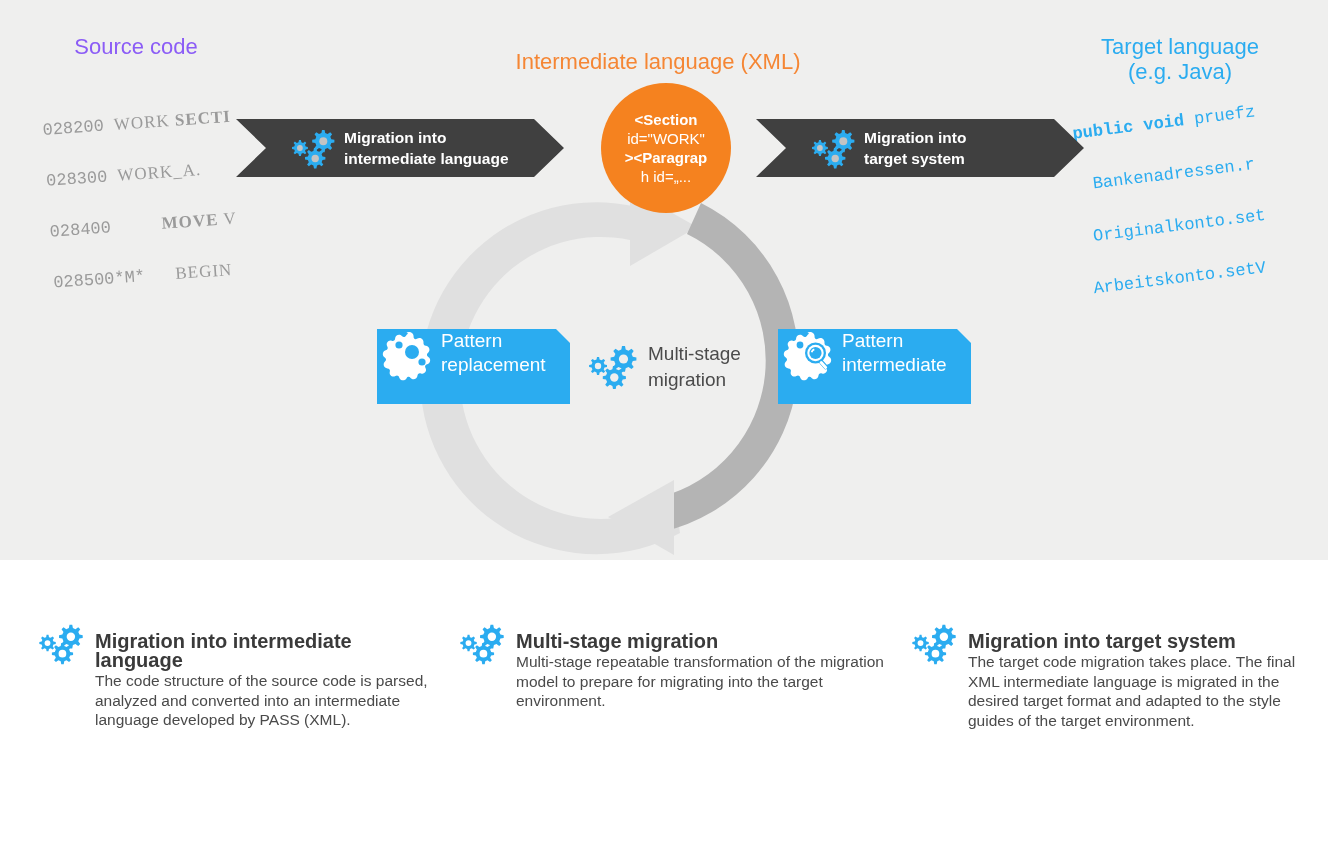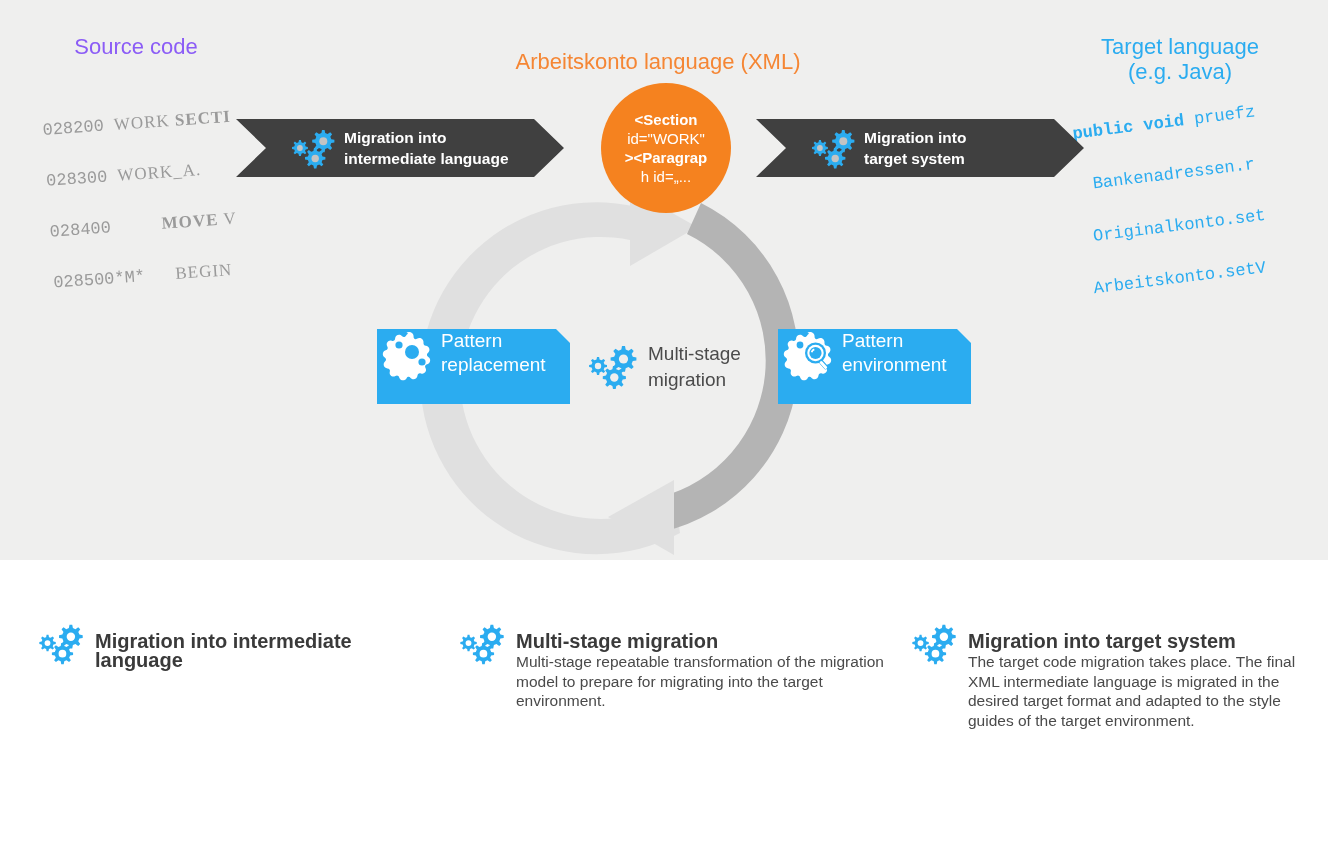--- a/index.html
+++ b/index.html
@@ -118,21 +118,21 @@
 
 <div id="stage">
 
   <div class="upper-panel"></div>
   <div class="lower-panel"></div>
 
   <div class="col-title t-source">
     <span>Source code</span>
   </div>
   <div class="col-title t-inter">
-    <span>Arbeitskonto language (XML)</span>
+    <span>Intermediate language (XML)</span>
   </div>
   <div class="col-title t-target">
     <span>Target language</span>
     <span class="l2">(e.g. Java)</span>
   </div>
 
   <div class="code-src code-block">
 <div><span>028200</span> <span class="kw">WORK </span><span class="kw b">SECTI</span></div>
 <div><span>028300</span> <span class="kw">WORK_A.</span></div>
 <div><span>028400</span>     <span class="kw b">MOVE</span><span class="kw"> V</span></div>
@@ -259,41 +259,42 @@
         <circle cx="25.5" cy="24" r="10.5" fill="#2bacf0"></circle>
         <circle cx="25.5" cy="24" r="8.2" fill="#ffffff"></circle>
         <circle cx="25.5" cy="24" r="6.1" fill="#2bacf0"></circle>
         <path d="M24 19.5 a5 5 0 0 0 -3.2 3.4 l1.7 .5 a3.3 3.3 0 0 1 2.1-2.2 Z" fill="#ffffff"></path>
         <rect x="31.3" y="30.2" width="4.6" height="11" rx="2.3" fill="#2bacf0" transform="rotate(-42 33.6 35.7)"></rect>
         <rect x="32.0" y="31.2" width="2.9" height="9.6" rx="1.45" fill="#ffffff" transform="rotate(-42 33.45 36)"></rect>
       </svg>
     </span>
     <span class="lbl">
       <span>Pattern</span>
-      <span>environment</span>
+      <span>intermediate</span>
     </span>
   </div>
 
   <div class="legend">
 
     <div class="leg-item" id="leg-1">
       <span>
         <svg width="44" height="44" viewBox="0 0 48 46">
           <g fill="#2bacf0">
             <path d="M30 2 l3 0 .7 3.6 2.8 1.2 3-2.1 2.2 2.2 -2.1 3 1.2 2.8 3.6 .7 0 3 -3.6 .7 -1.2 2.8 2.1 3 -2.2 2.2 -3-2.1 -2.8 1.2 -.7 3.6 -3 0 -.7-3.6 -2.8-1.2 -3 2.1 -2.2-2.2 2.1-3 -1.2-2.8 -3.6-.7 0-3 3.6-.7 1.2-2.8 -2.1-3 2.2-2.2 3 2.1 2.8-1.2 Z"></path>
             <circle cx="31.5" cy="15" r="4.6" fill="#ffffff"></circle>
             <path d="M21 22 l2.7 0 .6 3.2 2.5 1.1 2.7-1.9 2 2 -1.9 2.7 1.1 2.5 3.2 .6 0 2.7 -3.2 .6 -1.1 2.5 1.9 2.7 -2 2 -2.7-1.9 -2.5 1.1 -.6 3.2 -2.7 0 -.6-3.2 -2.5-1.1 -2.7 1.9 -2-2 1.9-2.7 -1.1-2.5 -3.2-.6 0-2.7 3.2-.6 1.1-2.5 -1.9-2.7 2-2 2.7 1.9 2.5-1.1 Z"></path>
             <circle cx="22.3" cy="33.5" r="4.2" fill="#ffffff"></circle>
             <path d="M5 13 l2.1 0 .5 2.5 1.9 .8 2.1-1.4 1.5 1.5 -1.4 2.1 .8 1.9 2.5 .5 0 2.1 -2.5 .5 -.8 1.9 1.4 2.1 -1.5 1.5 -2.1-1.4 -1.9 .8 -.5 2.5 -2.1 0 -.5-2.5 -1.9-.8 -2.1 1.4 -1.5-1.5 1.4-2.1 -.8-1.9 -2.5-.5 0-2.1 2.5-.5 .8-1.9 -1.4-2.1 1.5-1.5 2.1 1.4 1.9-.8 Z"></path>
             <circle cx="6" cy="22" r="3.2" fill="#ffffff"></circle>
           </g>
         </svg>
       </span>
       <div class="leg-txt">
         <div class="leg-head">Migration into intermediate language</div>
+        <div class="leg-body">The code structure of the source code is parsed, analyzed and converted into an intermediate language developed by PASS (XML).</div>
       </div>
     </div>
 
     <div class="leg-item" id="leg-2">
       <span>
         <svg width="44" height="44" viewBox="0 0 48 46">
           <g fill="#2bacf0">
             <path d="M30 2 l3 0 .7 3.6 2.8 1.2 3-2.1 2.2 2.2 -2.1 3 1.2 2.8 3.6 .7 0 3 -3.6 .7 -1.2 2.8 2.1 3 -2.2 2.2 -3-2.1 -2.8 1.2 -.7 3.6 -3 0 -.7-3.6 -2.8-1.2 -3 2.1 -2.2-2.2 2.1-3 -1.2-2.8 -3.6-.7 0-3 3.6-.7 1.2-2.8 -2.1-3 2.2-2.2 3 2.1 2.8-1.2 Z"></path>
             <circle cx="31.5" cy="15" r="4.6" fill="#ffffff"></circle>
             <path d="M21 22 l2.7 0 .6 3.2 2.5 1.1 2.7-1.9 2 2 -1.9 2.7 1.1 2.5 3.2 .6 0 2.7 -3.2 .6 -1.1 2.5 1.9 2.7 -2 2 -2.7-1.9 -2.5 1.1 -.6 3.2 -2.7 0 -.6-3.2 -2.5-1.1 -2.7 1.9 -2-2 1.9-2.7 -1.1-2.5 -3.2-.6 0-2.7 3.2-.6 1.1-2.5 -1.9-2.7 2-2 2.7 1.9 2.5-1.1 Z"></path>

